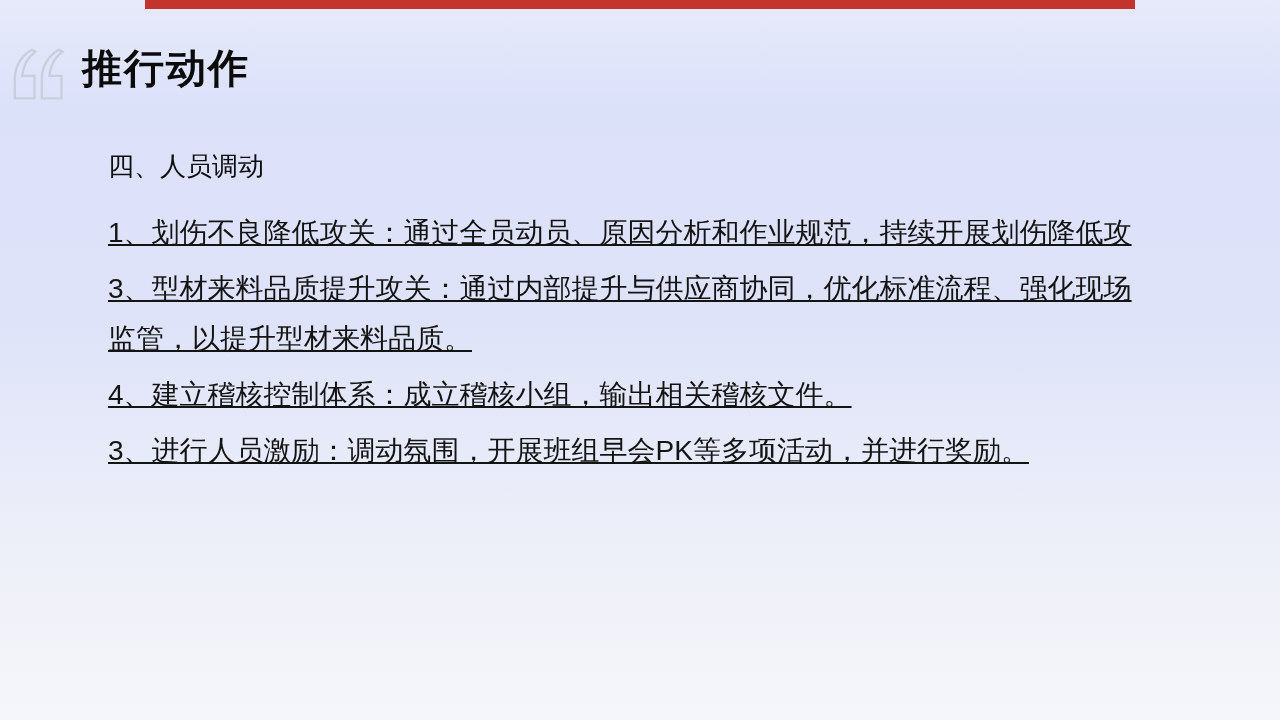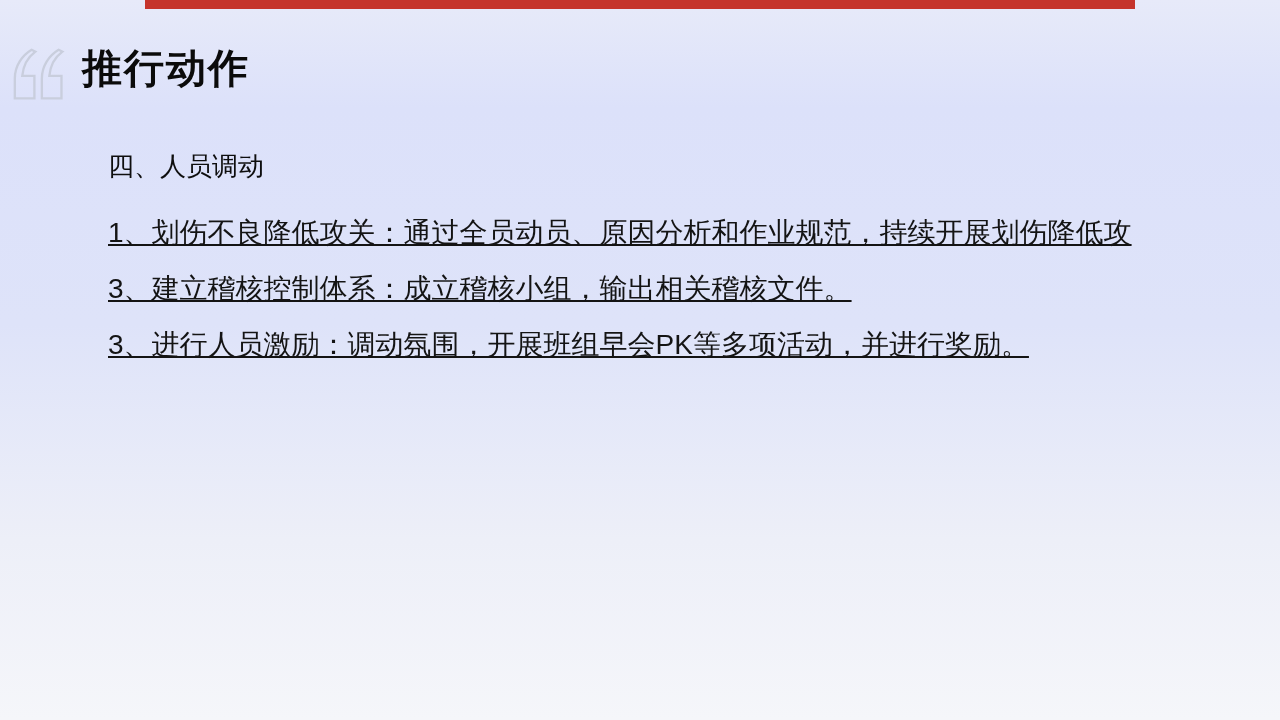--- a/index.html
+++ b/index.html
@@ -61,23 +61,25 @@
 
   <div class="body-area">
     <div class="section-heading">四、人员调动</div>
     <div id="items">
         <div class="para">
           <div class="line">1、划伤不良降低攻关：通过全员动员、原因分析和作业规范，持续开展划伤降低攻</div>
         </div>
         <div class="para">
         </div>
         <div class="para">
+          <div class="line">3、型材来料品质提升攻关：通过内部提升与供应商协同，优化标准流程、强化现场</div>
+          <div class="line">监管，以提升型材来料品质。</div>
         </div>
         <div class="para">
-          <div class="line">3、建立稽核控制体系：成立稽核小组，输出相关稽核文件。</div>
+          <div class="line">4、建立稽核控制体系：成立稽核小组，输出相关稽核文件。</div>
         </div>
         <div class="para">
           <div class="line">3、进行人员激励：调动氛围，开展班组早会PK等多项活动，并进行奖励。</div>
         </div>
       </div>
   </div>
 
 </div>
 
 </body></html>

